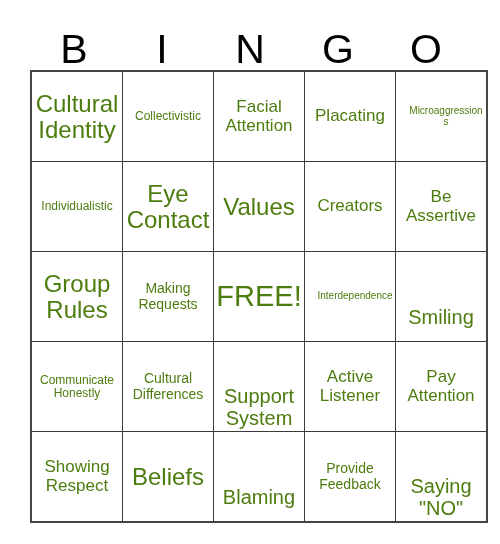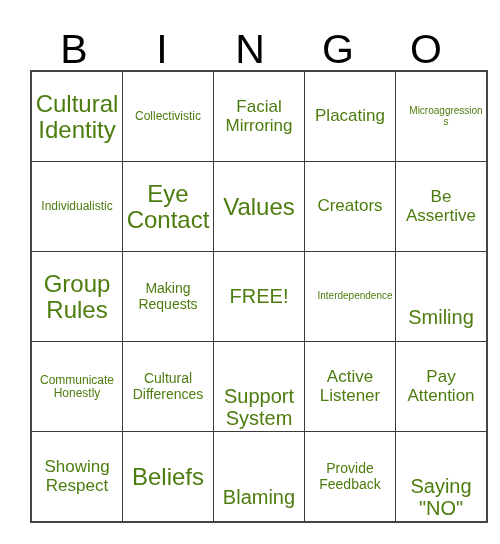--- a/index.html
+++ b/index.html
@@ -68,21 +68,21 @@
     color: #4d7c0f;
   }
 
   
   .sz-xs   { font-size: 10px; padding-left: 10px; }
   .sz-sm   { font-size: 12px; }
   .sz-md   { font-size: 14px; }
   .sz-lg   { font-size: 17px; }
   .sz-xl   { font-size: 20px; margin-top: 43px; }
   .sz-xxl  { font-size: 24px; }
-  .sz-free { font-size: 20px; }
+  .sz-free { font-size: 29px; }
 </style>
 </head>
 <body>
 
 <div class="card">
 
   <div class="header-row">
     <div class="header-cell">B</div>
     <div class="header-cell">I</div>
     <div class="header-cell">N</div>
@@ -93,21 +93,21 @@
   <table class="grid">
     <tbody>
       <tr>
         <td>
             <span class="cell-text sz-xxl">Cultural Identity</span>
           </td>
         <td>
             <span class="cell-text sz-sm">Collectivistic</span>
           </td>
         <td>
-            <span class="cell-text sz-lg">Facial Mirroring</span>
+            <span class="cell-text sz-lg">Facial Attention</span>
           </td>
         <td>
             <span class="cell-text sz-lg">Placating</span>
           </td>
         <td>
             <span class="cell-text sz-xs">Microaggressions</span>
           </td>
       </tr>
       <tr>
         <td>

